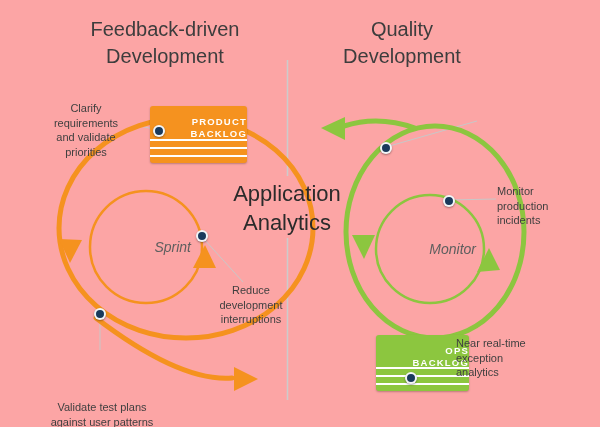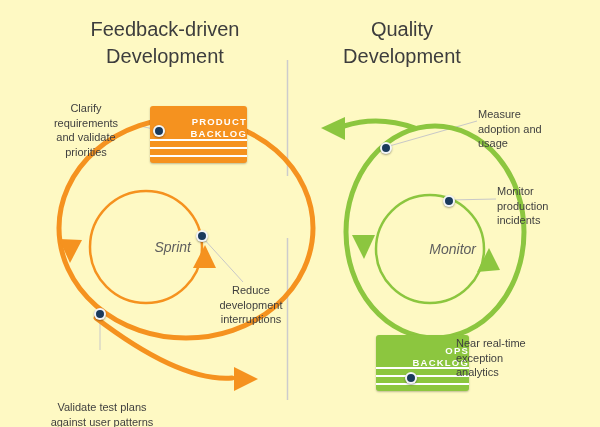--- a/index.html
+++ b/index.html
@@ -1,19 +1,19 @@
 <!DOCTYPE html>
 <html style="--orange: #F5921F; --green: #8CC63F; --navy: #1A3A5C; --divider: #CCCCCC; --connector: #C8C8C8; --text: #3F3F3F;"><head>
 <meta charset="utf-8">
 <style>
   * { margin:0; padding:0; box-sizing:border-box; }
   html, body { background:#ffffff; }
   body { font-family:"Liberation Sans", sans-serif; }
 
-  .stage { position:relative; width:600px; height:427px; background:#fef9c3; overflow:hidden; }
+  .stage { position:relative; width:600px; height:427px; background:#fca5a5; overflow:hidden; }
   .layer { position:absolute; left:0; top:0; z-index:1; }
 
   .title {
     position:absolute; z-index:4; white-space:pre-line; text-align:center;
     font-size:20px; line-height:1.35; color:#3d3d3d; font-weight:400;
   }
   .center-title {
     position:absolute; z-index:4; white-space:pre-line; text-align:center;
     font-size:22px; line-height:1.3; color:#2b2b2b;
   }
@@ -89,20 +89,22 @@
 
     <polygon points="345,117 345,140 321,128" class="fill-green"></polygon>
     <polygon points="352,235 375,235 364,259" class="fill-green"></polygon>
     <polygon points="477,272 500,270 489,248" class="fill-green"></polygon>
   </svg>
 
   <div class="title" style="left:58px; top:16px; width:214px;">Feedback-driven
 Development</div>
   <div class="title" style="left:328px; top:16px; width:148px;">Quality
 Development</div>
+  <div class="center-title" style="left:212px; top:180px; width:150px;">Application
+Analytics</div>
 
   <div class="loop-label" style="left:101px; top:239px; width:90px;">Sprint</div>
   <div class="loop-label" style="left:388px; top:241px; width:88px;">Monitor</div>
 
   <div class="backlog-box orange-bg" style="left:150px; top:106px; width:97px; height:57px;">
     <div class="backlog-label">PRODUCT
 BACKLOG</div>
     <div class="backlog-stripes"></div>
   </div>
   <div class="backlog-box green-bg" style="left:336px; top:335px; width:93px; height:56px;">
@@ -121,23 +123,20 @@
   <div class="note center" style="left:203px; top:283px; width:96px;">Reduce
 development
 interruptions</div>
   <div class="note center" style="left:32px; top:101px; width:108px;">Clarify
 requirements
 and validate
 priorities</div>
   <div class="note center" style="left:22px; top:352px; width:160px;margin-top:48px;">Validate test plans
 against user patterns
 and preferences</div>
-  <div class="note" style="left:478px; top:107px; width:90px;">Measure
-adoption and
-usage</div>
   <div class="note" style="left:497px; top:184px; width:85px;">Monitor
 production
 incidents</div>
   <div class="note" style="left:456px; top:336px; width:100px;">Near real-time
 exception
 analytics</div>
 
 </div>
 
 </body></html>

